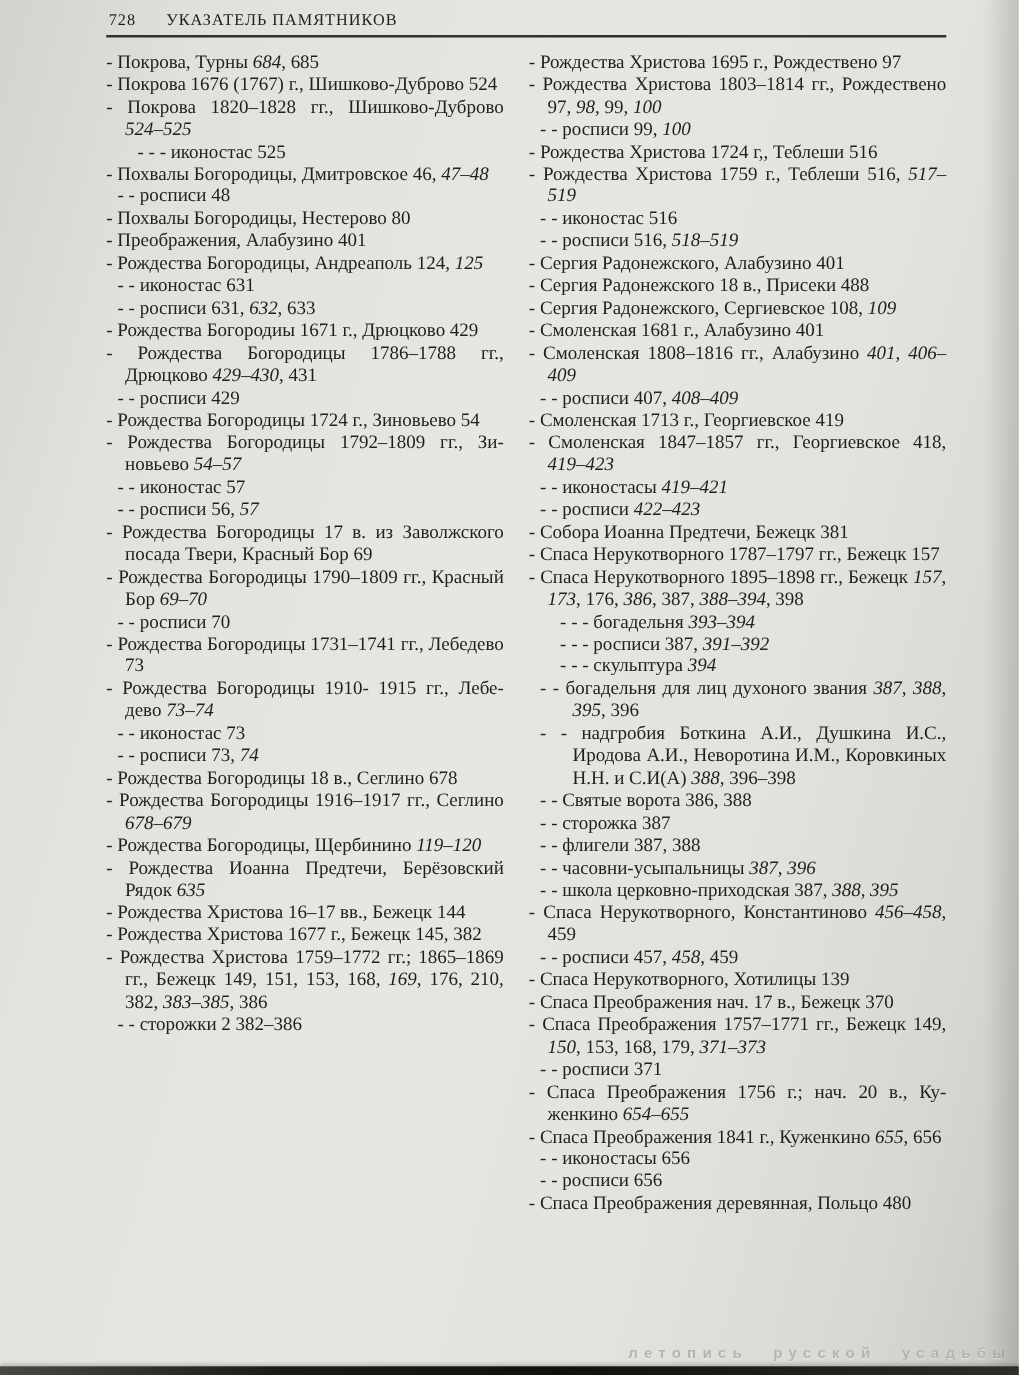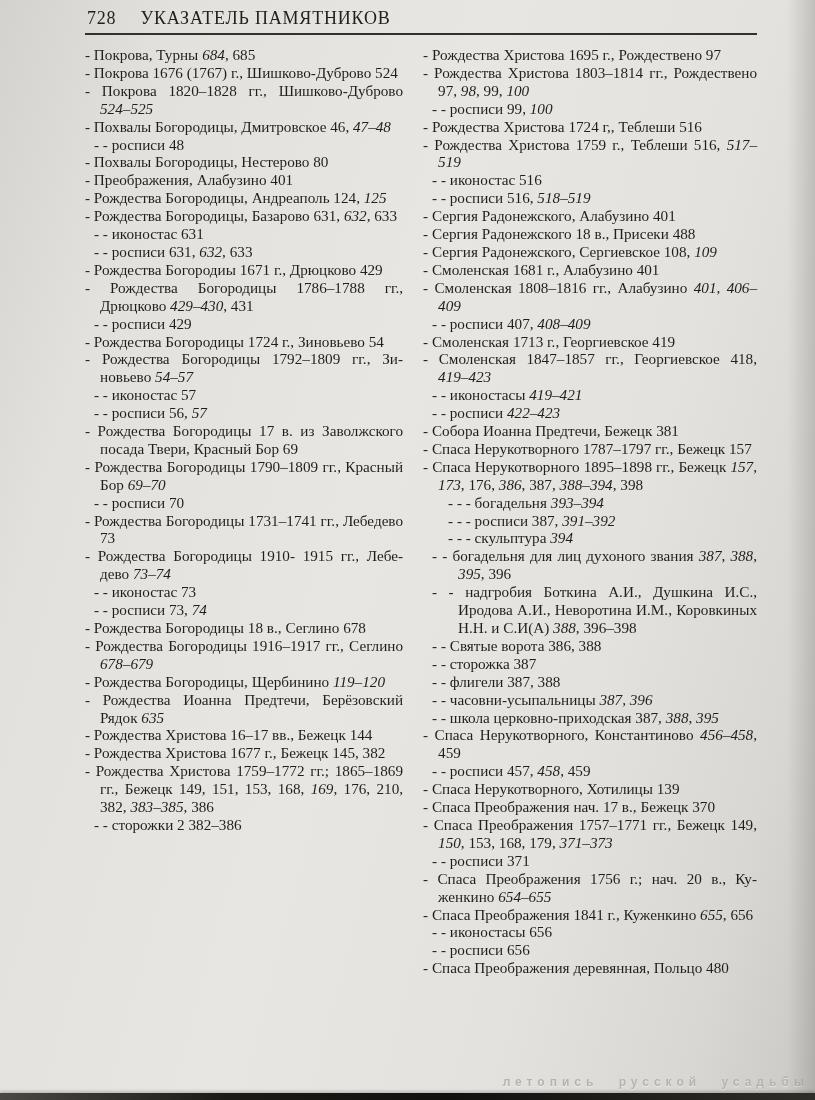--- a/index.html
+++ b/index.html
@@ -14,21 +14,21 @@
   }
   .page-inner {
     position: absolute;
     left: 85px; top: 8px;
     width: 672px;
   }
   header {
     display: flex;
     align-items: baseline;
     gap: 24px;
-    font-size: 18px;
+    font-size: 13px;
     letter-spacing: 0.8px;
     padding-left: 2px;
   }
   .rule {
     border-bottom: 2px solid #34312d;
     margin-top: 4px;
   }
   .cols {
     display: flex;
     margin-top: 11px;
@@ -80,26 +80,26 @@
   <header>
     <span>728</span>
     <span>УКАЗАТЕЛЬ ПАМЯТНИКОВ</span>
   </header>
   <div class="rule"></div>
   <div class="cols">
     <div class="col left">
         <p class="entry lvl1"><span>- Покрова, Турны </span><span class="it">684</span><span>, 685</span></p>
         <p class="entry lvl1"><span>- Покрова 1676 (1767) г., Шишково-Дуброво 524</span></p>
         <p class="entry lvl1"><span>- Покрова 1820–1828 гг., Шишково-Дуброво </span><span class="it">524–525</span></p>
+        <p class="entry lvl3"><span>- - - иконостас 525</span></p>
         <p class="entry lvl1"><span>- Похвалы Богородицы, Дмитровское 46, </span><span class="it">47–48</span></p>
         <p class="entry lvl2"><span>- - росписи 48</span></p>
         <p class="entry lvl1"><span>- Похвалы Богородицы, Нестерово 80</span></p>
         <p class="entry lvl1"><span>- Преображения, Алабузино 401</span></p>
         <p class="entry lvl1"><span>- Рождества Богородицы, Андреаполь 124, </span><span class="it">125</span></p>
-        <p class="entry lvl1"><span>- Рождества Богородицы, Базарово 631, </span><span class="it">632</span><span>, 633</span></p>
         <p class="entry lvl2"><span>- - иконостас 631</span></p>
         <p class="entry lvl2"><span>- - росписи 631, </span><span class="it">632</span><span>, 633</span></p>
         <p class="entry lvl1"><span>- Рождества Богородиы 1671 г., Дрюцково 429</span></p>
         <p class="entry lvl1"><span>- Рождества Богородицы 1786–1788 гг., Дрюцково </span><span class="it">429–430</span><span>, 431</span></p>
         <p class="entry lvl2"><span>- - росписи 429</span></p>
         <p class="entry lvl1"><span>- Рождества Богородицы 1724 г., Зиновьево 54</span></p>
         <p class="entry lvl1"><span>- Рождества Богородицы 1792–1809 гг., Зи­новьево </span><span class="it">54–57</span></p>
         <p class="entry lvl2"><span>- - иконостас 57</span></p>
         <p class="entry lvl2"><span>- - росписи 56, </span><span class="it">57</span></p>
         <p class="entry lvl1"><span>- Рождества Богородицы 17 в. из Заволжско­го посада Твери, Красный Бор 69</span></p>

